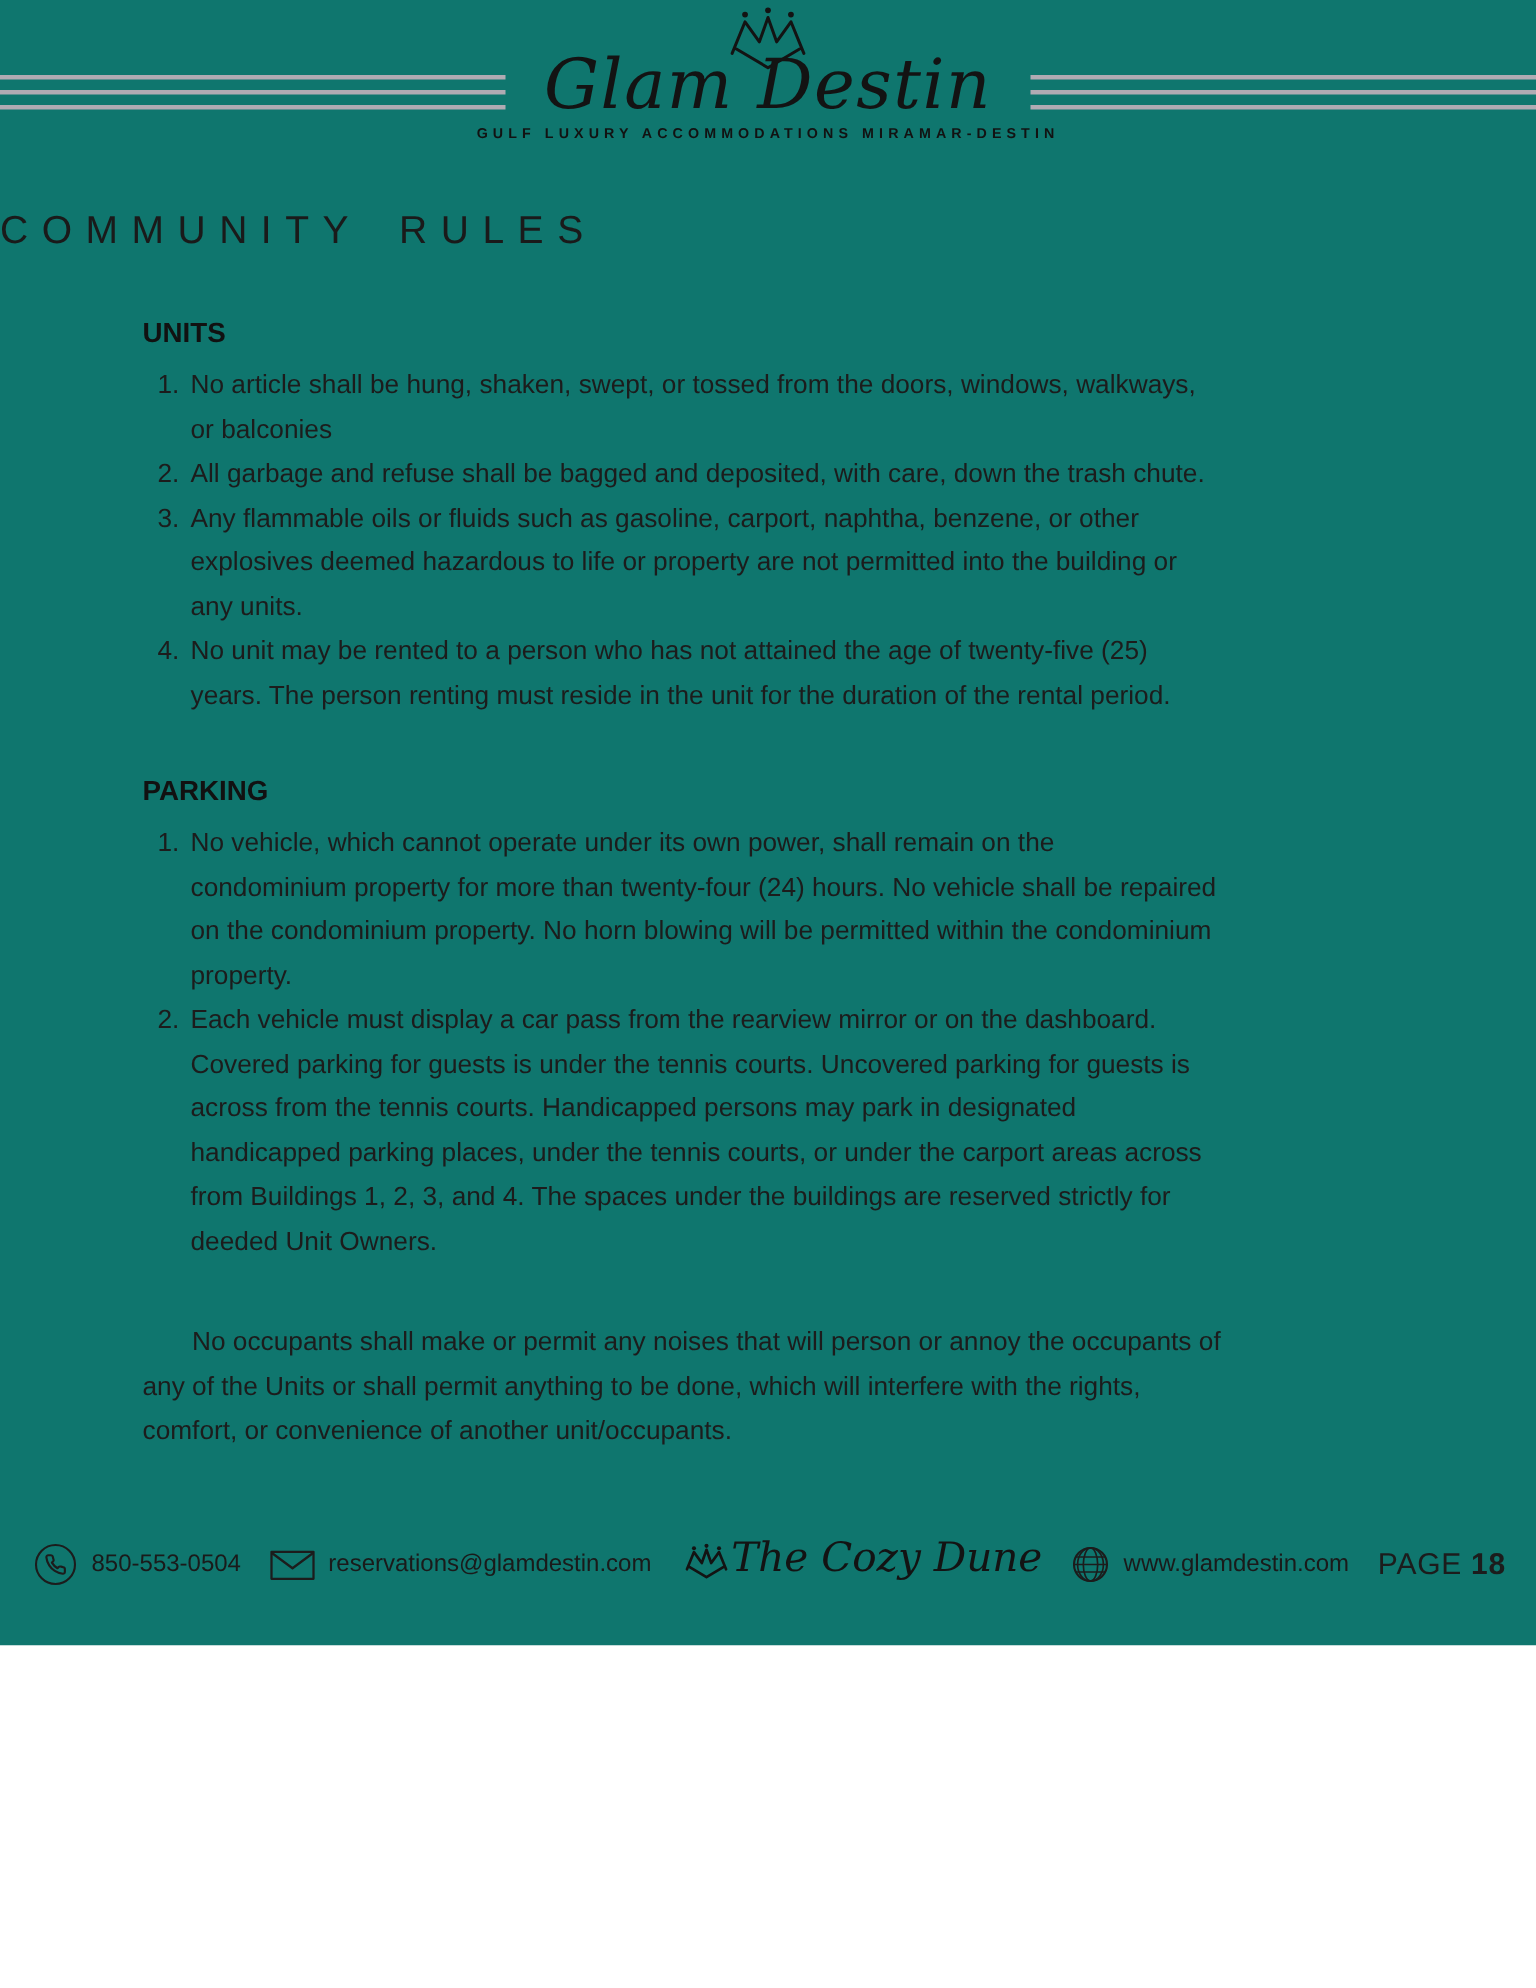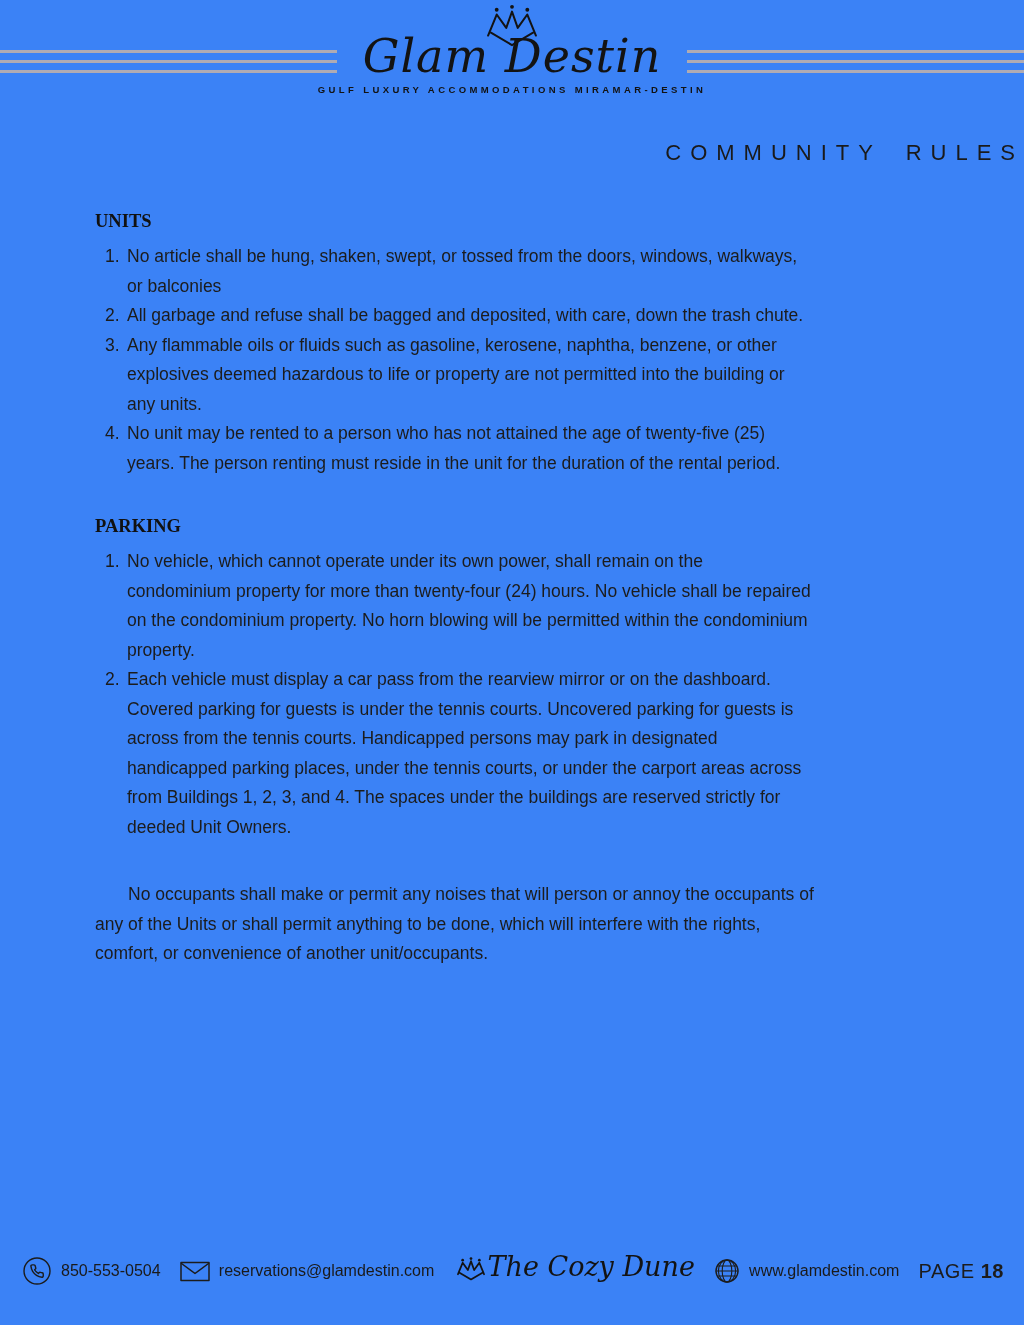--- a/index.html
+++ b/index.html
@@ -1,19 +1,19 @@
 <!DOCTYPE html>
 <html><head>
 <meta charset="utf-8">
 <style>
   html,body { margin:0; padding:0; background:#ffffff; }
   .page {
     position:relative;
-    width:1024px; height:1325px;
-    background:#3b82f6;
+    width:1024px; height:1097px;
+    background:#0f766e;
     font-family:"Liberation Sans", sans-serif;
     color:#1c1c1c;
     overflow:hidden;
   }
 
   
   .header { position:relative; height:130px; }
   .rule-lines { position:absolute; top:50px; display:flex; flex-direction:column; gap:7px; }
   .rule-lines span { display:block; height:3px; background:#b0abb3; }
   .rule-lines.left  { left:0; width:337px; }
@@ -29,31 +29,31 @@
     font-size:46px; line-height:48px; color:#131313;
     letter-spacing:1px; margin-top:-12px;
   }
   .logo-sub {
     font-size:9.5px; font-weight:700; letter-spacing:3.4px;
     color:#121212; margin-top:4px; white-space:nowrap;
   }
 
   
   .doc-title {
-    margin:10px 0 0; text-align:right;
-    font-size:22px; font-weight:400; letter-spacing:9px; word-spacing:9px;
+    margin:10px 0 0; text-align:left;
+    font-size:26px; font-weight:400; letter-spacing:9px; word-spacing:9px;
     color:#1a1a1a; line-height:26px;
   }
 
   
   .main { margin:45px 88px 0 95px; }
   .section { margin:0 0 38px 0; }
   .section-heading {
     font-size:18.5px; font-weight:700; line-height:21px;
-    margin:0 0 10px 0; color:#111;font-family:Liberation Serif, serif;
+    margin:0 0 10px 0; color:#111;
   }
   .rule-list { margin:0; padding:0 0 0 10px; list-style:none; }
   .rule-item { display:flex; align-items:flex-start; }
   .rule-item .num {
     flex:0 0 22px; width:22px;
     font-size:17.5px; line-height:29.5px; white-space:nowrap;
   }
   .rule-item .txt {
     flex:1; font-size:17.5px; line-height:29.5px;
     white-space:pre-wrap;
@@ -123,21 +123,21 @@
           <span class="num">1.</span>
           <div class="txt">No article shall be hung, shaken, swept, or tossed from the doors, windows, walkways,
 or balconies</div>
         </li>
         <li class="rule-item">
           <span class="num">2.</span>
           <div class="txt">All garbage and refuse shall be bagged and deposited, with care, down the trash chute.</div>
         </li>
         <li class="rule-item">
           <span class="num">3.</span>
-          <div class="txt">Any flammable oils or fluids such as gasoline, kerosene, naphtha, benzene, or other
+          <div class="txt">Any flammable oils or fluids such as gasoline, carport, naphtha, benzene, or other
 explosives deemed hazardous to life or property are not permitted into the building or
 any units.</div>
         </li>
         <li class="rule-item">
           <span class="num">4.</span>
           <div class="txt">No unit may be rented to a person who has not attained the age of twenty-five (25)
 years. The person renting must reside in the unit for the duration of the rental period.</div>
         </li>
       </ol>
     </div>

